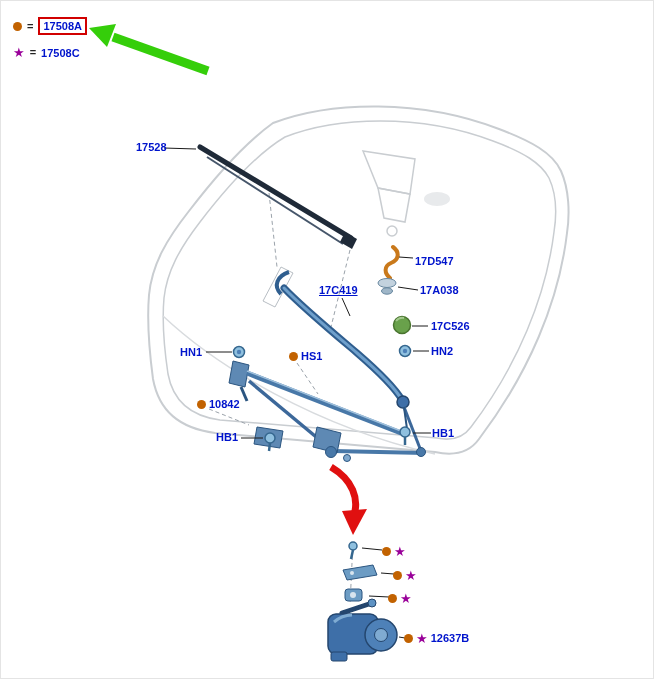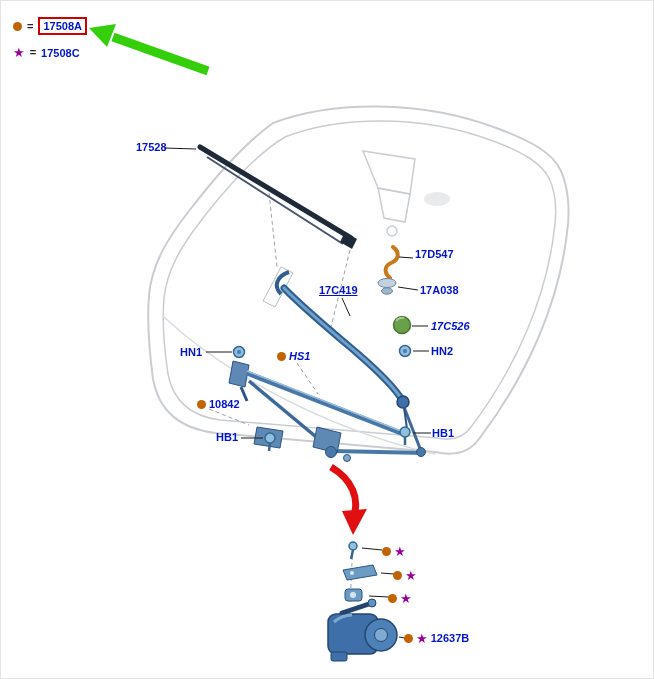--- a/index.html
+++ b/index.html
@@ -167,30 +167,30 @@
       <span class="legend-label boxed">17508A</span>
     </div>
     <div class="legend-row">
       <span class="star">★</span>
       <span class="eq">=</span>
       <span class="legend-label">17508C</span>
     </div>
   </div>
 
   <div class="plabel" style="left:135px; top:140px;">17528</div>
-  <div class="plabel" style="left:414px; top:247px;">17D547</div>
+  <div class="plabel" style="left:414px; top:254px;">17D547</div>
   <div class="plabel" style="left:419px; top:283px;">17A038</div>
   <div class="plabel" style="left:318px; top:283px;text-decoration:underline;">17C419</div>
-  <div class="plabel" style="left:430px; top:319px;font-style:italic;">17C526</div>
+  <div class="plabel" style="left:430px; top:319px;">17C526</div>
   <div class="plabel" style="left:179px; top:345px;">HN1</div>
   <div class="plabel" style="left:430px; top:344px;">HN2</div>
   <div class="plabel" style="left:215px; top:430px;">HB1</div>
   <div class="plabel" style="left:431px; top:426px;">HB1</div>
 
-  <div class="marker-row" style="left:276px; top:348px;font-style:italic;">
+  <div class="marker-row" style="left:288px; top:348px;">
     <span class="dot"></span>
     <span class="plabel-inline">HS1</span>
   </div>
   <div class="marker-row" style="left:196px; top:396px;">
     <span class="dot"></span>
     <span class="plabel-inline">10842</span>
   </div>
 
   <div class="marker-row" style="left:381px; top:543px;">
     <span class="dot"></span>

